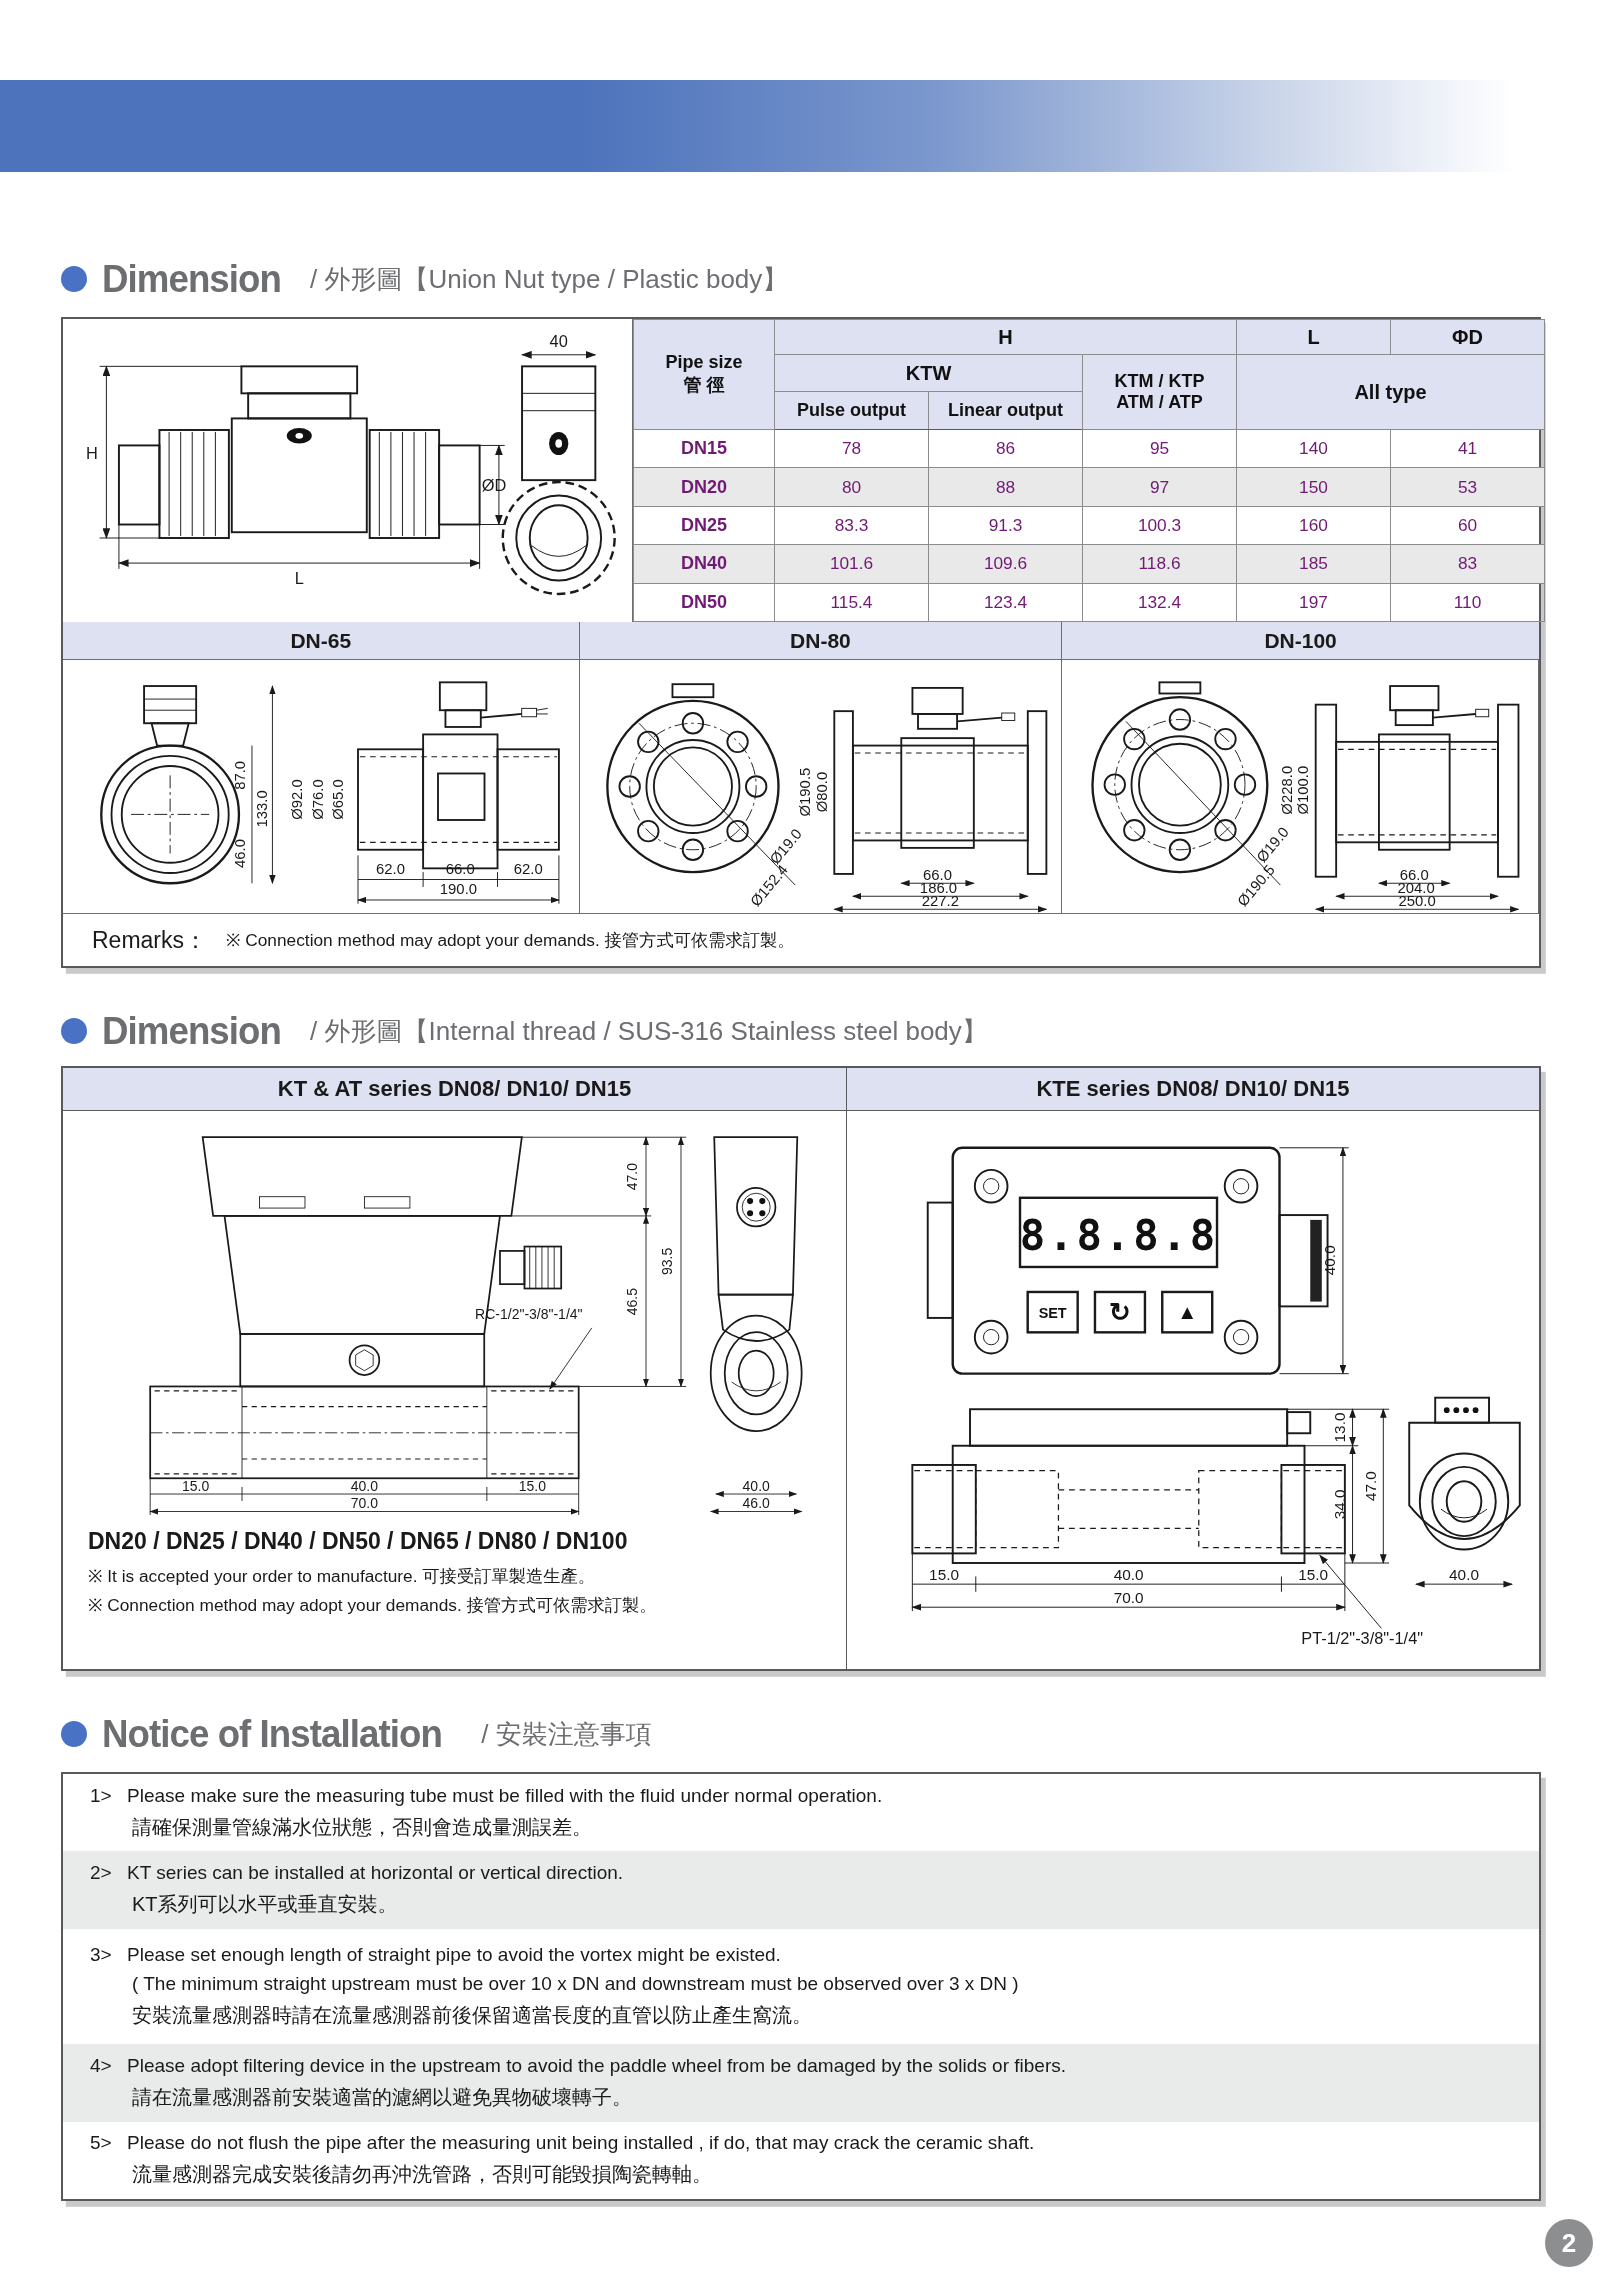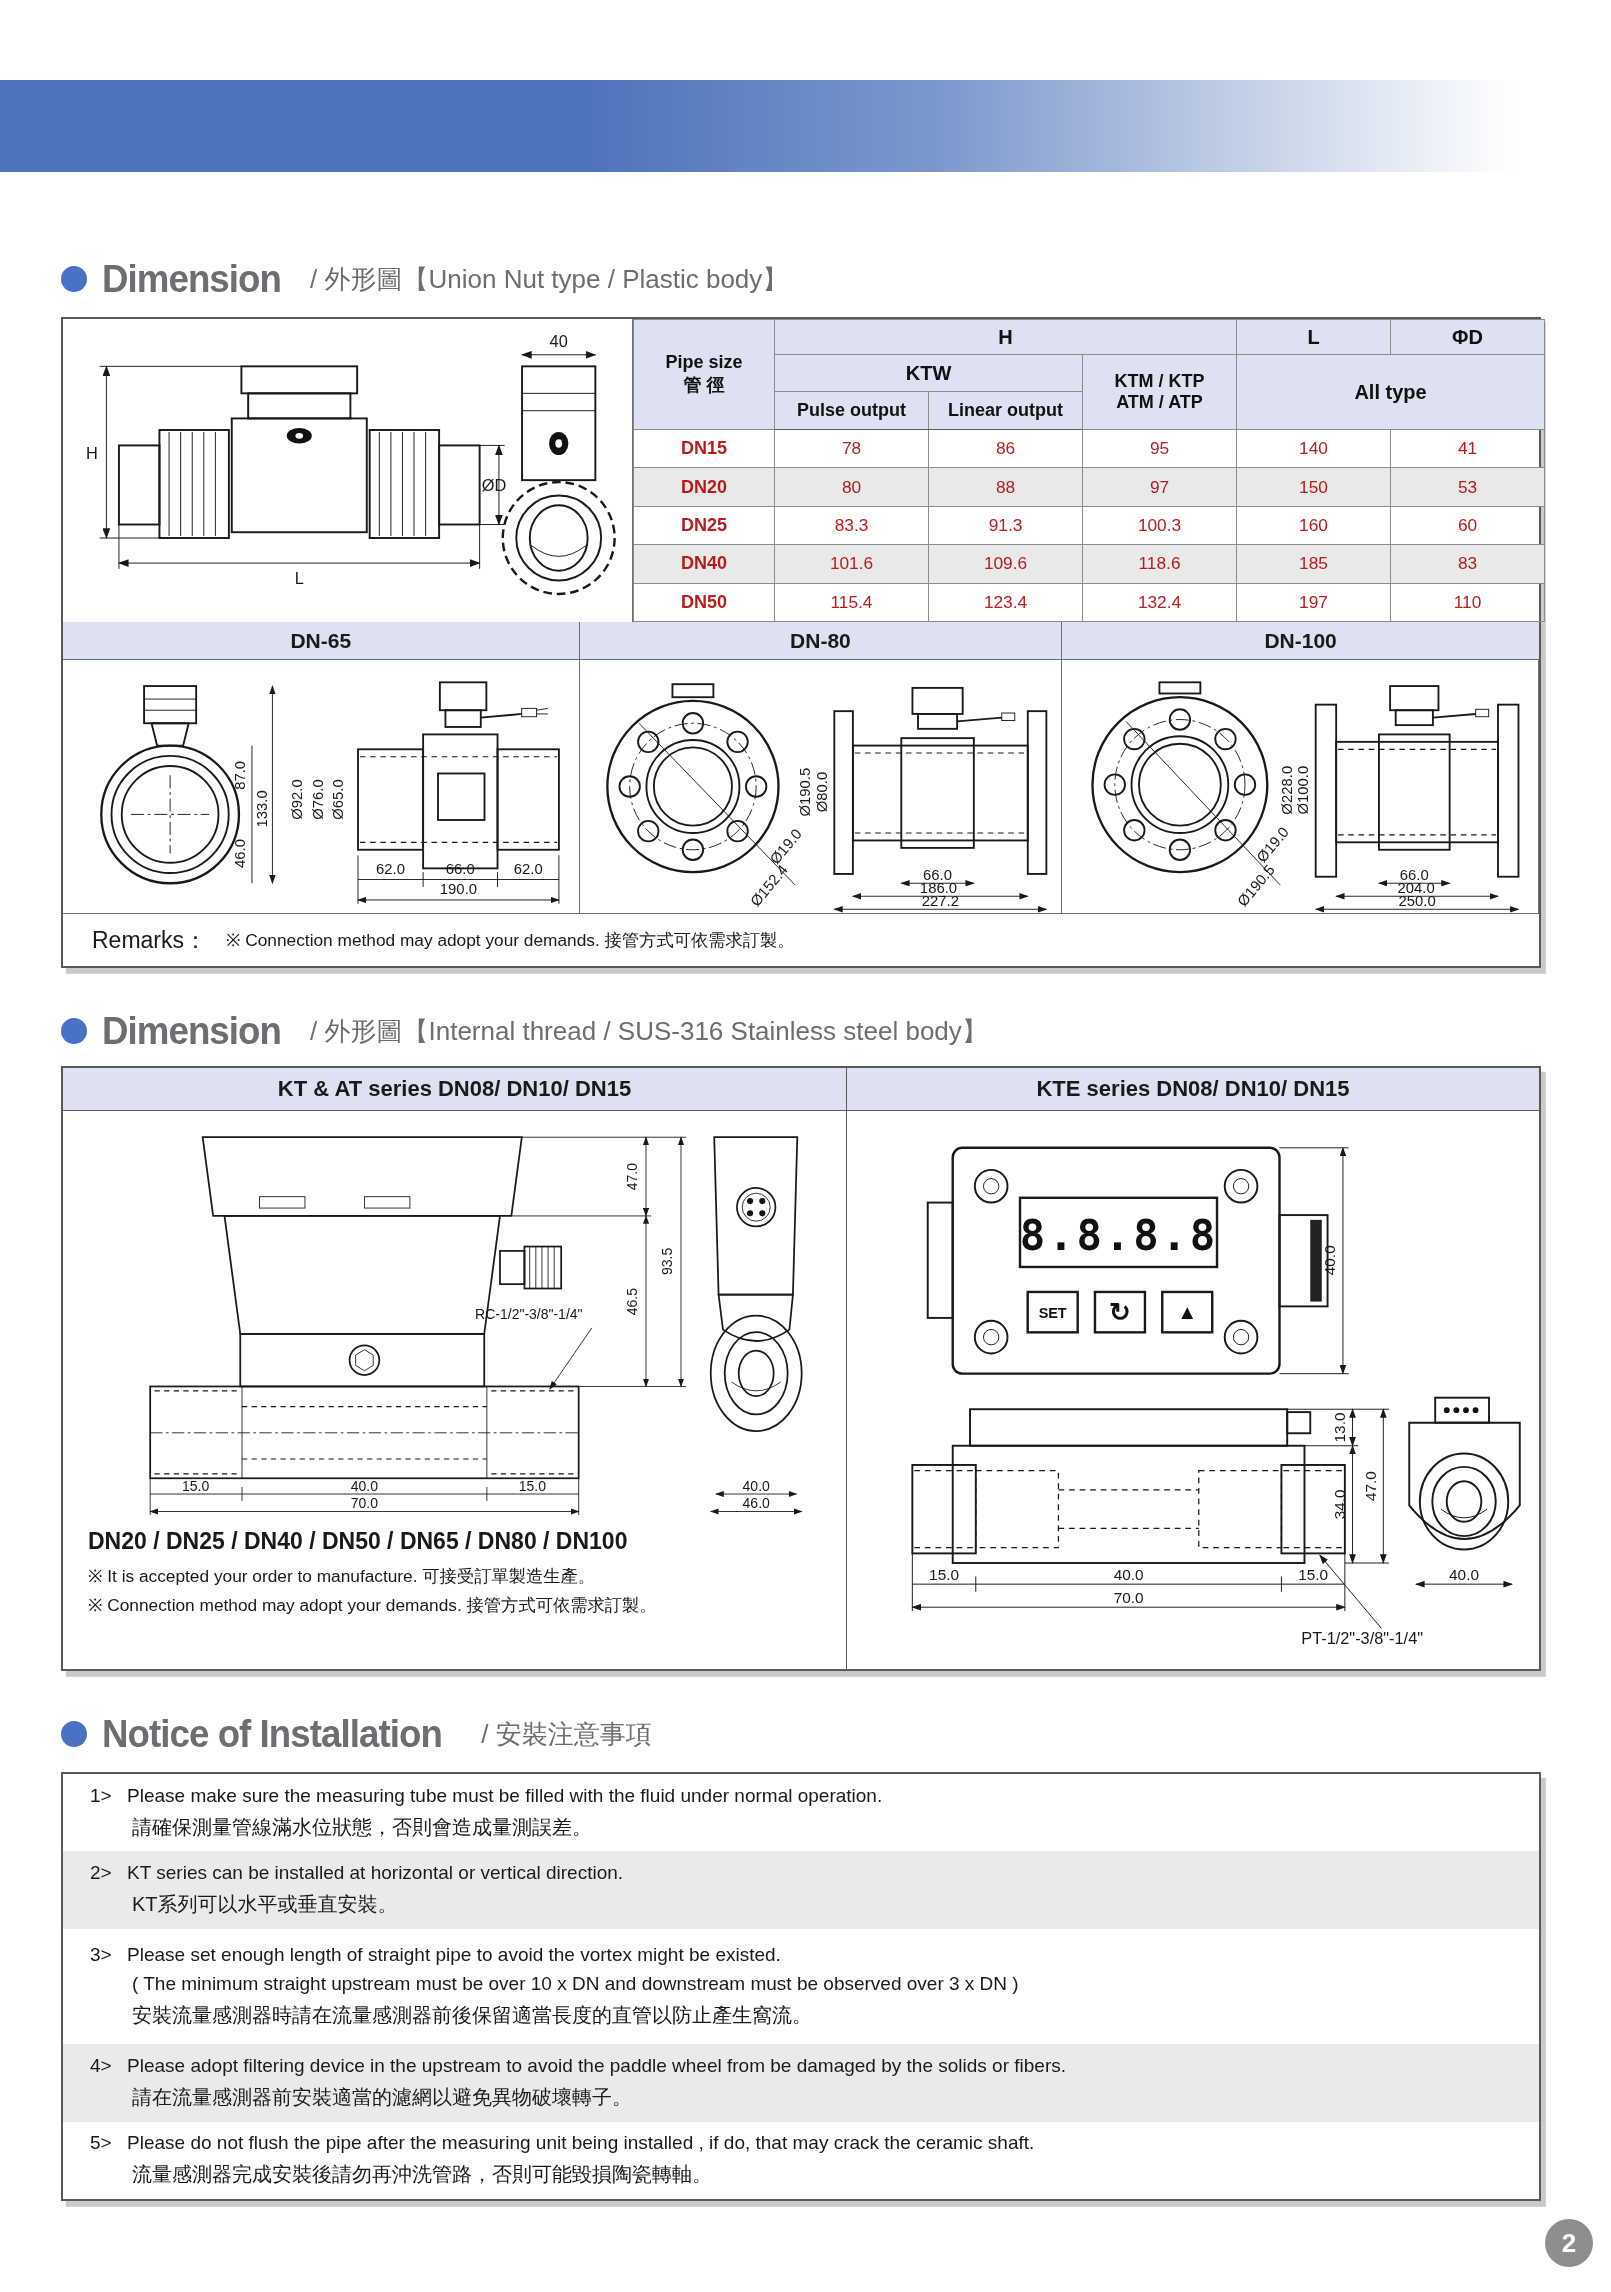--- a/index.html
+++ b/index.html
@@ -16,21 +16,21 @@
 
   .box{position:absolute;left:61px;width:1480px;background:#fff;border:2.9px solid #58595b;
     box-sizing:border-box;box-shadow:4.8px 5.8px 0 #c9c9c9;}
 
   
   .b1{top:317px;height:651px;display:flex;flex-direction:column;}
   .b1-top{display:flex;height:303px;flex:none;}
   .b1-draw{width:569px;flex:none;border-right:1.9px solid #6d6e71;position:relative;}
   .b1-table{flex:1;}
   table{width:100%;height:100%;border-collapse:collapse;table-layout:fixed;}
-  td{border:1px solid #8a8c8e;text-align:center;vertical-align:middle;padding:0;font-size:17.3px;color:#b91c1c;}
+  td{border:1px solid #8a8c8e;text-align:center;vertical-align:middle;padding:0;font-size:17.3px;color:#701a75;}
   td.hd{background:#dde1f1;font-weight:bold;font-size:18px;color:#111;}
   td.big{font-size:20px;}
   tr.hrow3 td{border-bottom:1.9px solid #58595b;}
   tr.shade td{background:#e9e9e9;}
   td.sizecell{font-weight:bold;font-size:18px;}
 
   .b1-dnrow{display:flex;height:37px;flex:none;border-bottom:1.9px solid #6d6e71;}
   .dn-cell{background:#dde1f1;display:flex;align-items:center;justify-content:center;
     font-weight:bold;font-size:21px;border-right:1.9px solid #6d6e71;box-sizing:border-box;}
   .w1{width:35%;flex:none;}

